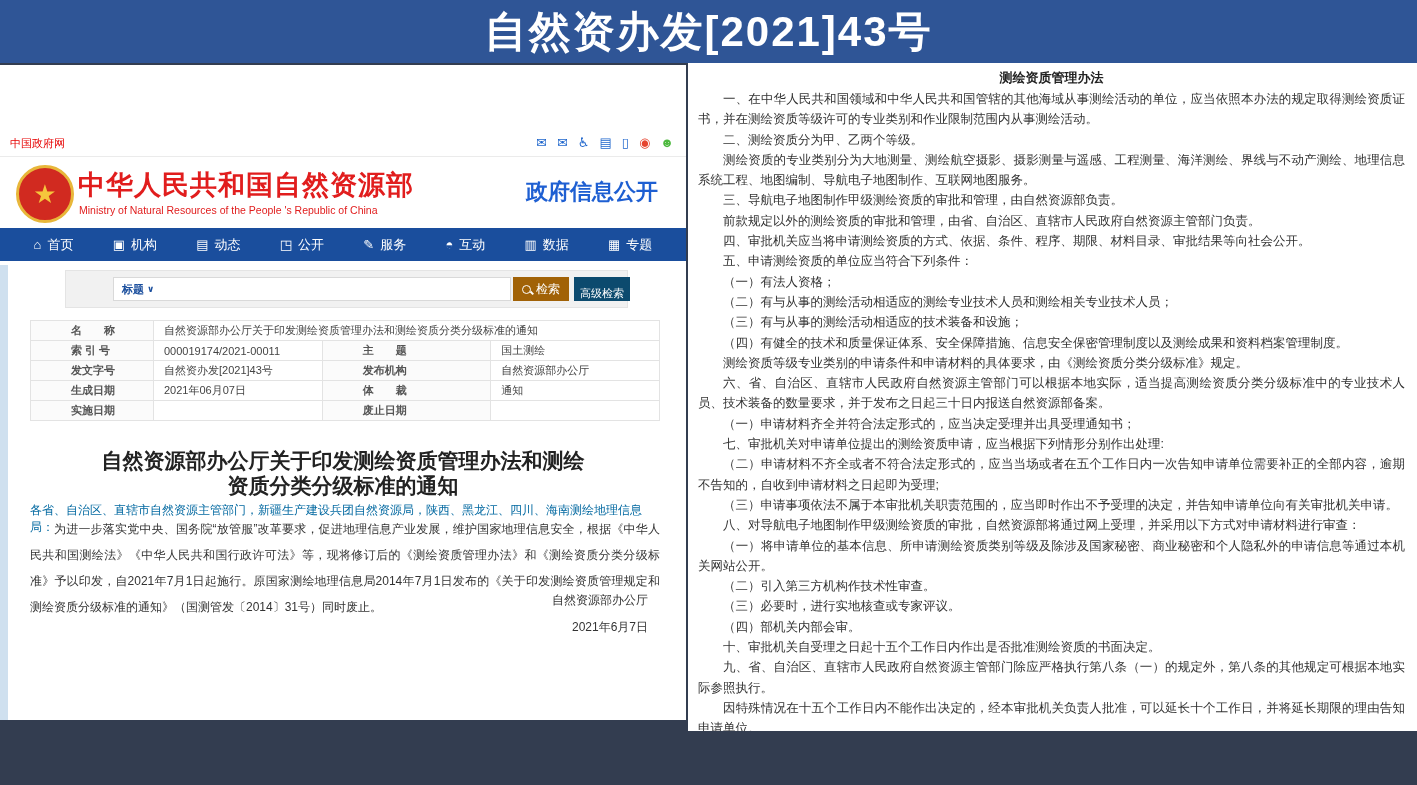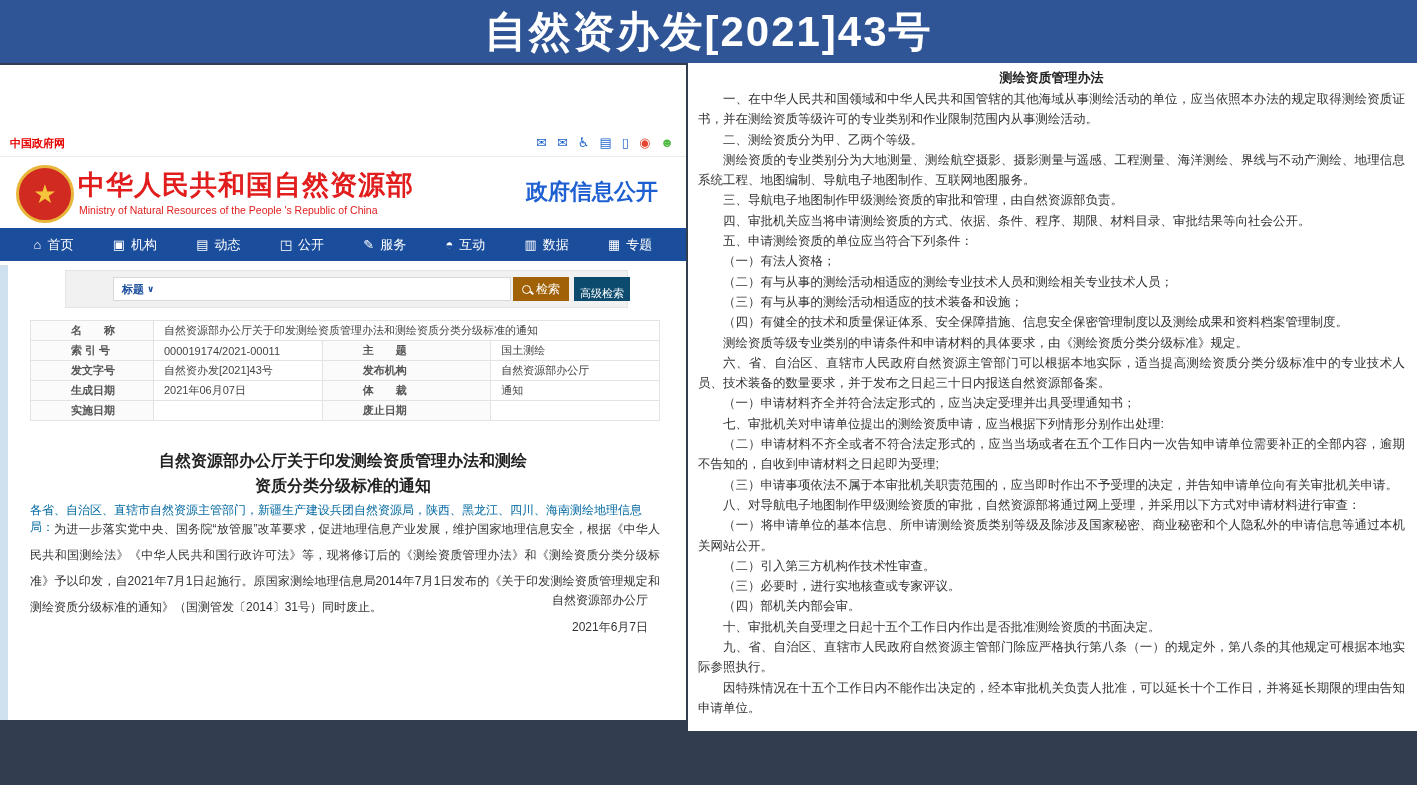--- a/index.html
+++ b/index.html
@@ -8,21 +8,21 @@
     background:#333D50;font-family:"Liberation Sans","DejaVu Sans",sans-serif;
   }
   
   .banner{position:absolute;left:0;top:0;width:1417px;height:63px;background:#2F5596;
     display:flex;align-items:center;justify-content:center;}
   .banner-title{color:#ffffff;font-size:42px;font-weight:bold;letter-spacing:2px;}
 
   
   .left-panel{position:absolute;left:0;top:65px;width:686px;height:655px;background:#ffffff;}
   .gov-row{position:absolute;left:0;top:68px;width:100%;height:24px;border-bottom:1px solid #ebebeb;box-sizing:border-box;}
-  .gov-link{position:absolute;left:10px;top:3px;color:#e60000;font-size:11px;font-weight:bold;}
+  .gov-link{position:absolute;left:10px;top:3px;color:#e60000;font-size:11px;font-weight:normal;}
   .top-icons{position:absolute;right:12px;top:2px;display:flex;gap:10px;font-size:13px;line-height:16px;}
   .tico{cursor:pointer;}
   .emblem{position:absolute;left:16px;top:100px;width:52px;height:52px;border-radius:50%;
     background:#d12a20;border:3px solid #e8b73a;display:flex;align-items:center;justify-content:center;}
   .emblem-star{color:#f5c63c;font-size:26px;line-height:1;}
   .site-name{position:absolute;left:78px;top:102px;font-size:27px;font-weight:bold;color:#e11d1d;letter-spacing:1px;}
   .site-name-en{position:absolute;left:79px;top:139px;font-size:10.5px;color:#e11d1d;}
   .section-title{position:absolute;right:28px;top:112px;font-size:22px;font-weight:bold;color:#1E5FD2;}
   .nav{position:absolute;left:0;top:163px;width:100%;height:33px;background:#1A4E9D;
     display:flex;align-items:center;justify-content:space-around;padding:0 14px;box-sizing:border-box;}
@@ -45,21 +45,21 @@
     font-size:11px;display:flex;align-items:flex-end;justify-content:center;cursor:pointer;}
 
   .meta-table{position:absolute;left:30px;top:255px;width:630px;border-collapse:collapse;
     font-size:11px;color:#444;table-layout:fixed;}
   .meta-table td{border:1px solid #e3e3e3;height:19px;padding:0 10px;overflow:hidden;white-space:nowrap;}
   .meta-table td.lbl{width:72px;background:#fbfbfb;font-weight:bold;color:#555;padding-left:40px;}
   .meta-table td.val-wide{width:245px;}
   .meta-table td.val-narrow{width:170px;}
 
   .doc-title{position:absolute;left:0;width:100%;top:383px;text-align:center;
-    font-size:16px;font-weight:bold;color:#222;line-height:25px;}
+    font-size:21px;font-weight:bold;color:#222;line-height:25px;}
   .salutation{position:absolute;left:30px;right:26px;top:437px;font-size:12px;color:#0369a1;}
   .doc-body{position:absolute;left:30px;right:26px;top:451px;font-size:12px;color:#333;
     line-height:26px;text-indent:2em;text-align:justify;margin:0;}
   .sign-block{position:absolute;right:38px;top:522px;text-align:right;font-size:12px;color:#333;line-height:27px;}
 
   
   .right-panel{position:absolute;left:688px;top:63px;width:729px;height:668px;background:#ffffff;
     box-sizing:border-box;padding:4px 12px 0 10px;overflow:hidden;}
   .reg-title{text-align:center;font-size:13px;font-weight:bold;color:#222;margin:2px 0 2px 0;}
   .reg-body p{margin:0;font-size:12.5px;line-height:20.3px;color:#333;text-align:justify;text-indent:2em;}
@@ -193,20 +193,21 @@
   </div>
 </div>
 
 <div class="right-panel">
   <div class="reg-title">测绘资质管理办法</div>
   <div class="reg-body">
       <p>一、在中华人民共和国领域和中华人民共和国管辖的其他海域从事测绘活动的单位，应当依照本办法的规定取得测绘资质证书，并在测绘资质等级许可的专业类别和作业限制范围内从事测绘活动。</p>
       <p>二、测绘资质分为甲、乙两个等级。</p>
       <p>测绘资质的专业类别分为大地测量、测绘航空摄影、摄影测量与遥感、工程测量、海洋测绘、界线与不动产测绘、地理信息系统工程、地图编制、导航电子地图制作、互联网地图服务。</p>
       <p>三、导航电子地图制作甲级测绘资质的审批和管理，由自然资源部负责。</p>
+      <p>前款规定以外的测绘资质的审批和管理，由省、自治区、直辖市人民政府自然资源主管部门负责。</p>
       <p>四、审批机关应当将申请测绘资质的方式、依据、条件、程序、期限、材料目录、审批结果等向社会公开。</p>
       <p>五、申请测绘资质的单位应当符合下列条件：</p>
       <p>（一）有法人资格；</p>
       <p>（二）有与从事的测绘活动相适应的测绘专业技术人员和测绘相关专业技术人员；</p>
       <p>（三）有与从事的测绘活动相适应的技术装备和设施；</p>
       <p>（四）有健全的技术和质量保证体系、安全保障措施、信息安全保密管理制度以及测绘成果和资料档案管理制度。</p>
       <p>测绘资质等级专业类别的申请条件和申请材料的具体要求，由《测绘资质分类分级标准》规定。</p>
       <p>六、省、自治区、直辖市人民政府自然资源主管部门可以根据本地实际，适当提高测绘资质分类分级标准中的专业技术人员、技术装备的数量要求，并于发布之日起三十日内报送自然资源部备案。</p>
       <p>（一）申请材料齐全并符合法定形式的，应当决定受理并出具受理通知书；</p>
       <p>七、审批机关对申请单位提出的测绘资质申请，应当根据下列情形分别作出处理:</p>

